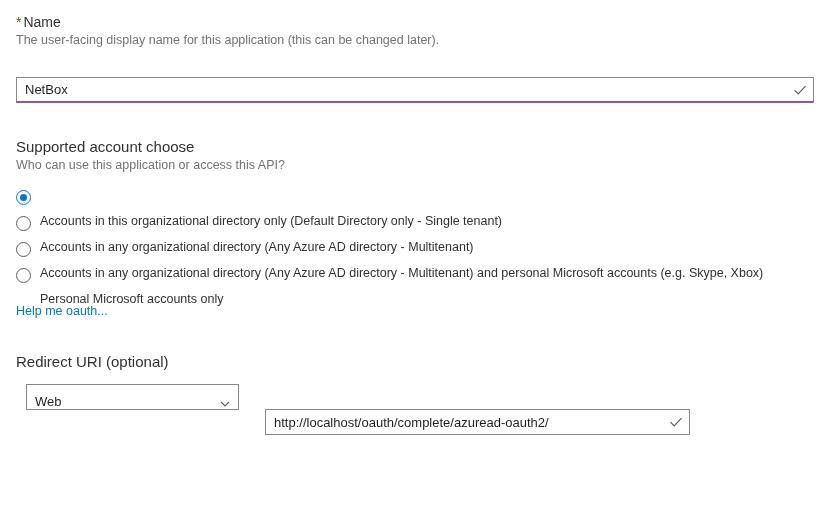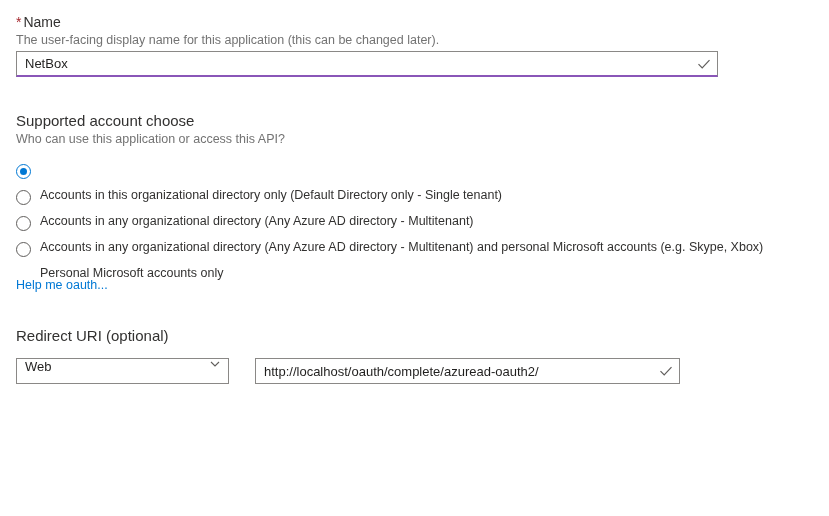--- a/index.html
+++ b/index.html
@@ -30,29 +30,29 @@
     color: #a4262c;
     margin-right: 2px;
   }
   .helper-text {
     font-size: 12.5px;
     color: #737373;
     margin: 0 0 0 0;
     line-height: 17px;
   }
   .textbox {
-    margin-top: 2px;
+    margin-top: 28px;
     height: 26px;
     border: 1px solid #8a8886;
     border-bottom: 2px solid #8a56b8;
     background: #ffffff;
     display: flex;
     align-items: center;
     box-sizing: border-box;
-    width: 702px;
+    width: 798px;
   }
   .textbox .value {
     flex: 1;
     padding-left: 8px;
     font-size: 13px;
     color: #201f1e;
     white-space: nowrap;
     overflow: hidden;
   }
   .check-icon {
@@ -126,23 +126,24 @@
     display: flex;
     margin-top: 12px;
     align-items: flex-start;
   }
   .dropdown {
     width: 213px;
     height: 26px;
     border: 1px solid #8a8886;
     background: #ffffff;
     display: flex;
-    align-items: flex-start;
+    align-items: flex-end;
     box-sizing: border-box;
     margin-right: 26px;
+    margin-left: 10px;
   }
   .dropdown .value {
     flex: 1;
     padding-left: 8px;
     font-size: 13px;
     color: #201f1e;
   }
   .chev {
     width: 26px;
     display: flex;
@@ -152,20 +153,21 @@
     font-size: 10px;
   }
   .uri-box {
     width: 425px;
     height: 26px;
     border: 1px solid #8a8886;
     background: #ffffff;
     display: flex;
     align-items: center;
     box-sizing: border-box;
+    margin-top: 25px;
   }
   .uri-box .value {
     flex: 1;
     padding-left: 8px;
     font-size: 13px;
     color: #201f1e;
     white-space: nowrap;
     overflow: hidden;
   }
 </style>

